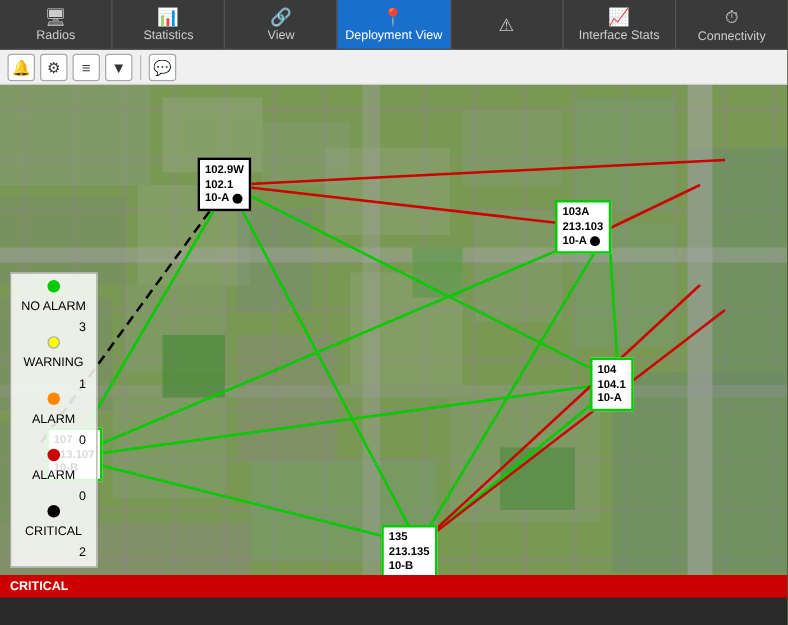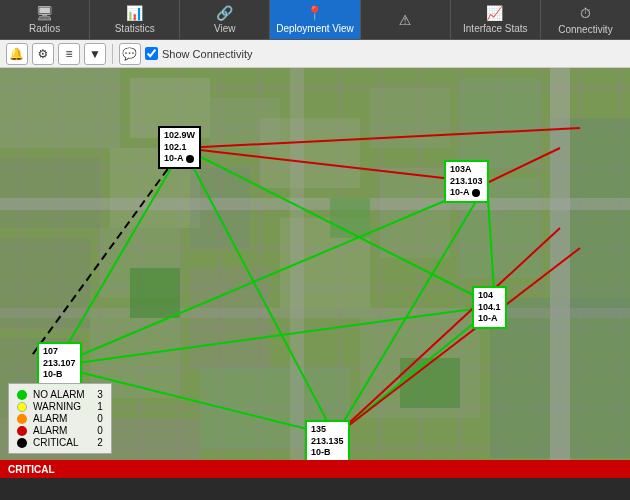--- a/index.html
+++ b/index.html
@@ -117,20 +117,21 @@
       background: rgba(255,255,255,0.85);
       border: 1px solid #aaa;
       padding: 4px 8px;
       font-size: 10px;
     }
     .legend-item {
       display: flex;
       align-items: center;
       gap: 6px;
       margin: 1px 0;
+      flex-direction: column;
     }
     .legend-dot {
       width: 10px; height: 10px;
       border-radius: 50%;
     }
     .legend-count {
       margin-left: auto;
       min-width: 12px;
       text-align: right;
     }
@@ -180,24 +181,20 @@
   </div>
 </div>
 
 <div id="toolbar">
   <div class="toolbar-btn" title="Alerts">🔔</div>
   <div class="toolbar-btn" title="Settings">⚙</div>
   <div class="toolbar-btn" title="List">≡</div>
   <div class="toolbar-btn" title="Filter">▼</div>
   <div class="toolbar-separator"></div>
   <div class="toolbar-btn" title="Search">💬</div>
-  <div class="show-connectivity">
-    <input type="checkbox" checked="" style="">
-    <span>Show Connectivity</span>
-  </div>
 </div>
 
 <div id="map-container">
 
   <div id="map-bg">
     <svg width="630" height="392" xmlns="http://www.w3.org/2000/svg">
 
       <rect width="630" height="392" fill="#6b8a4e"></rect>
 
       <rect x="0" y="0" width="630" height="392" fill="url(#citypattern)" opacity="0.9"></rect>

